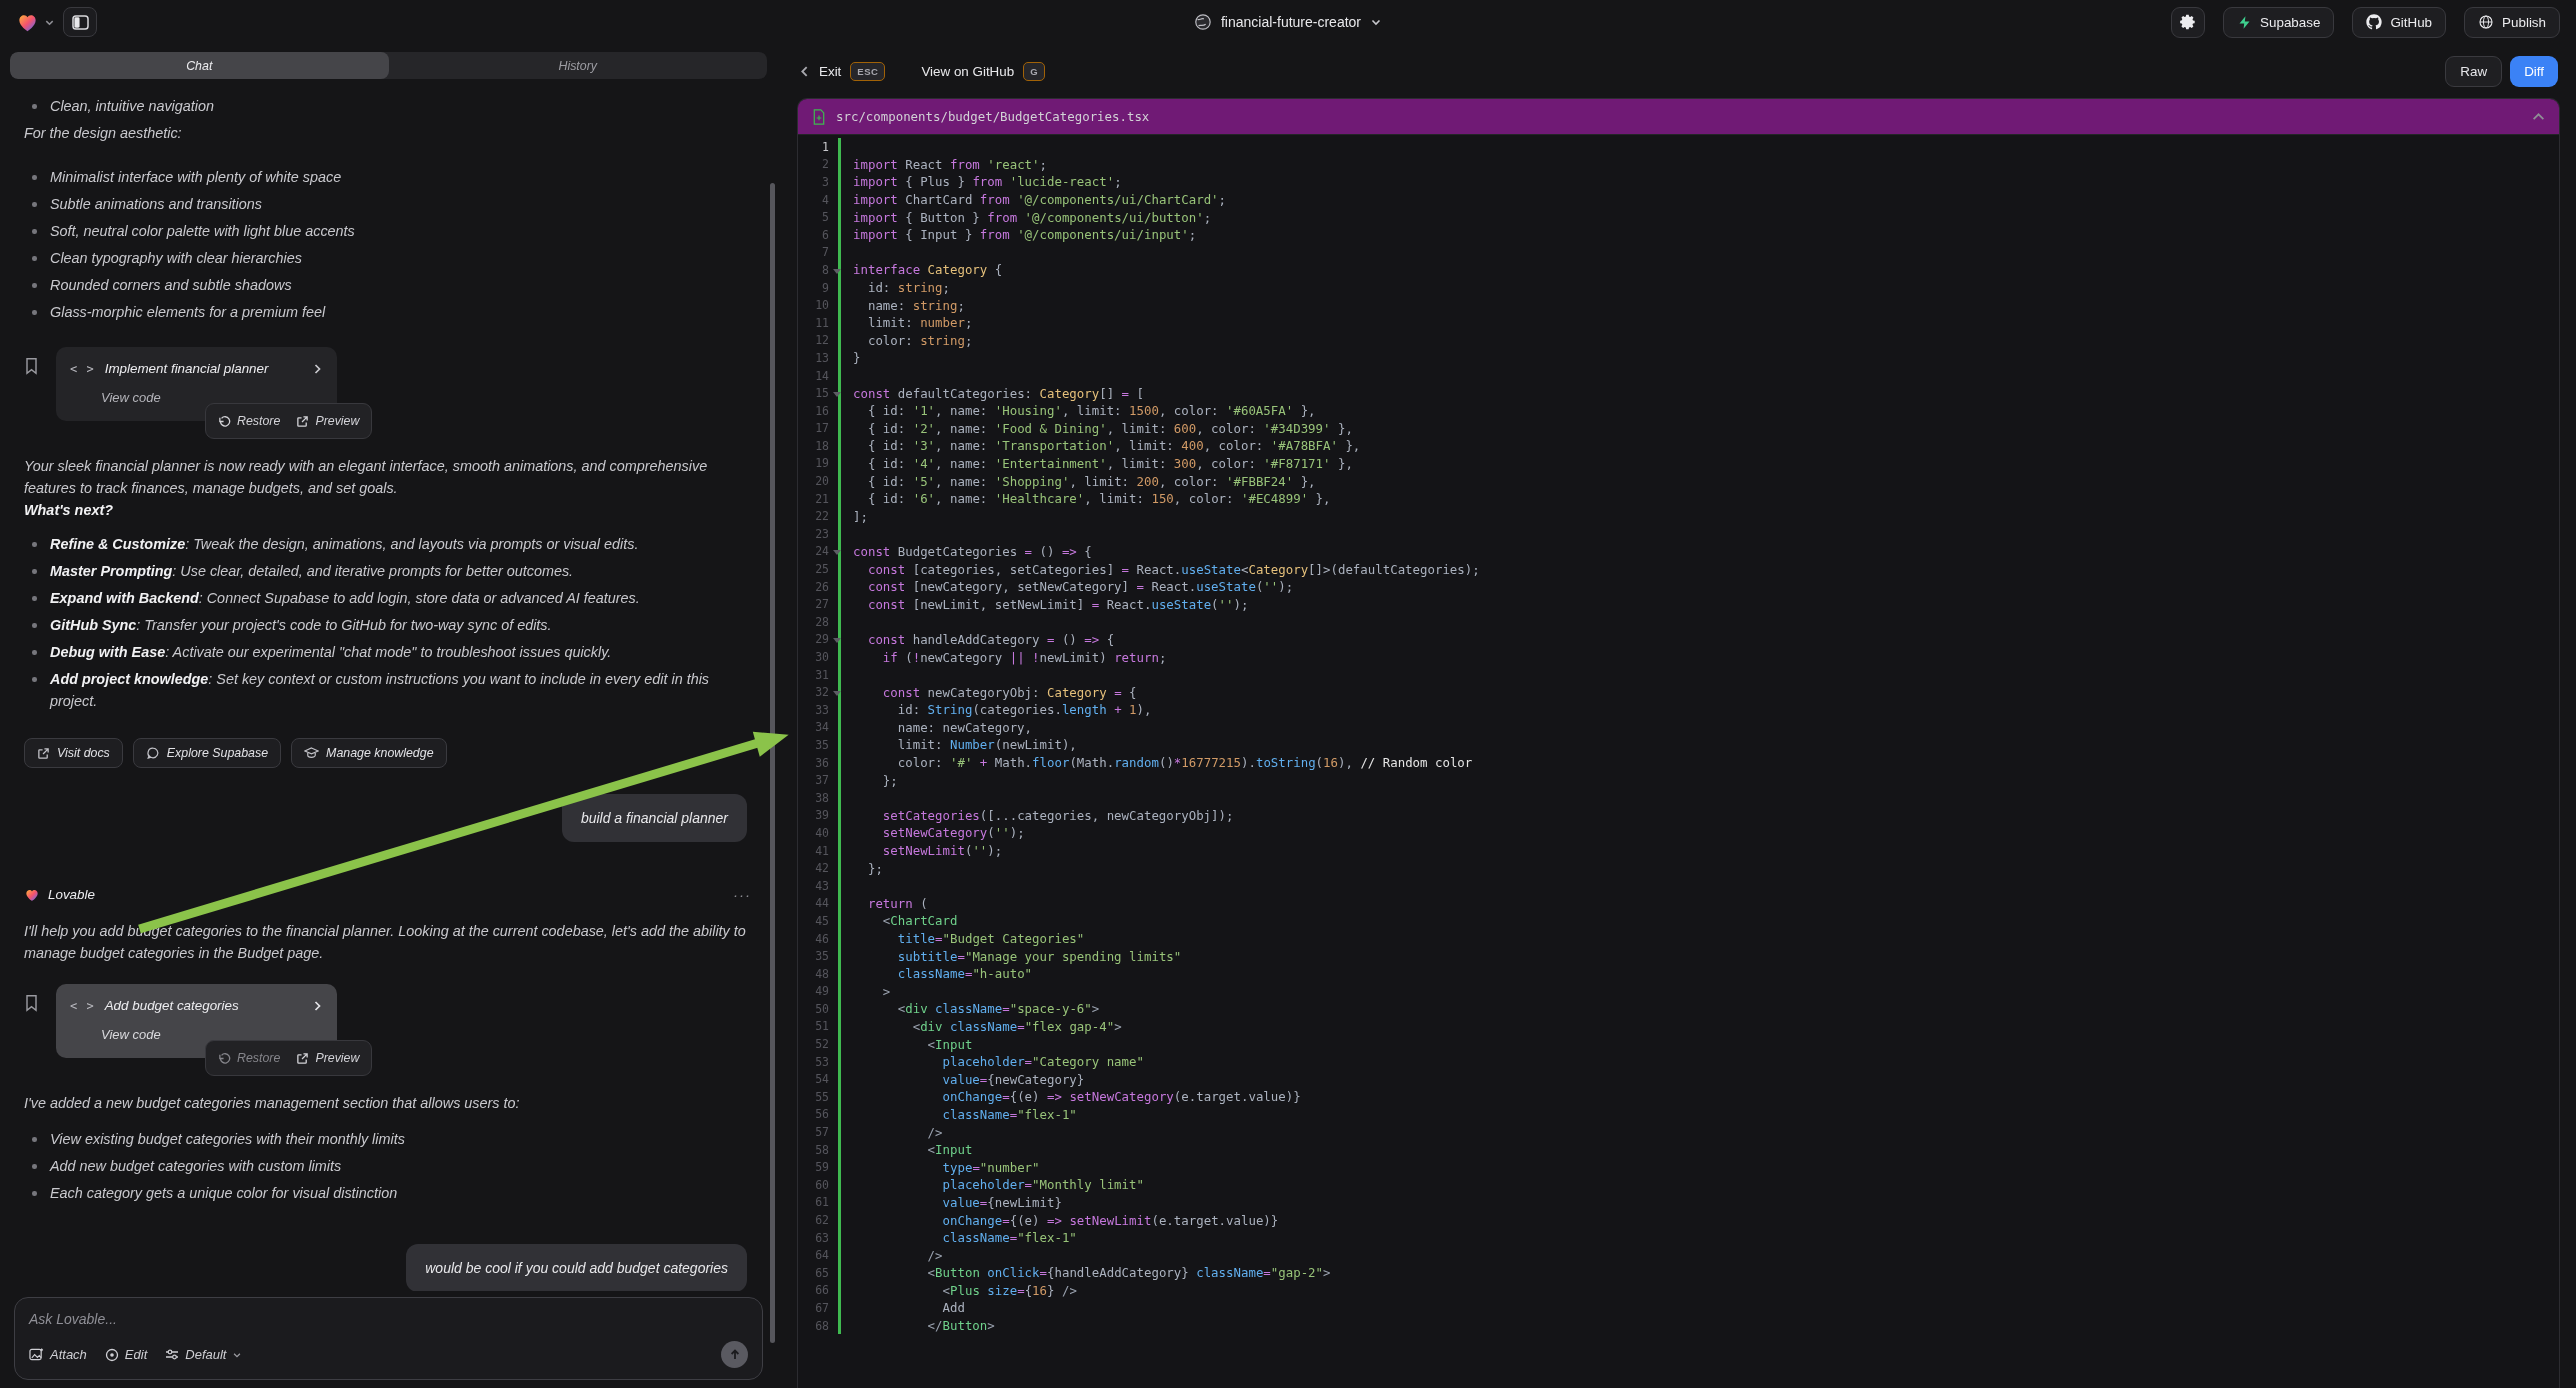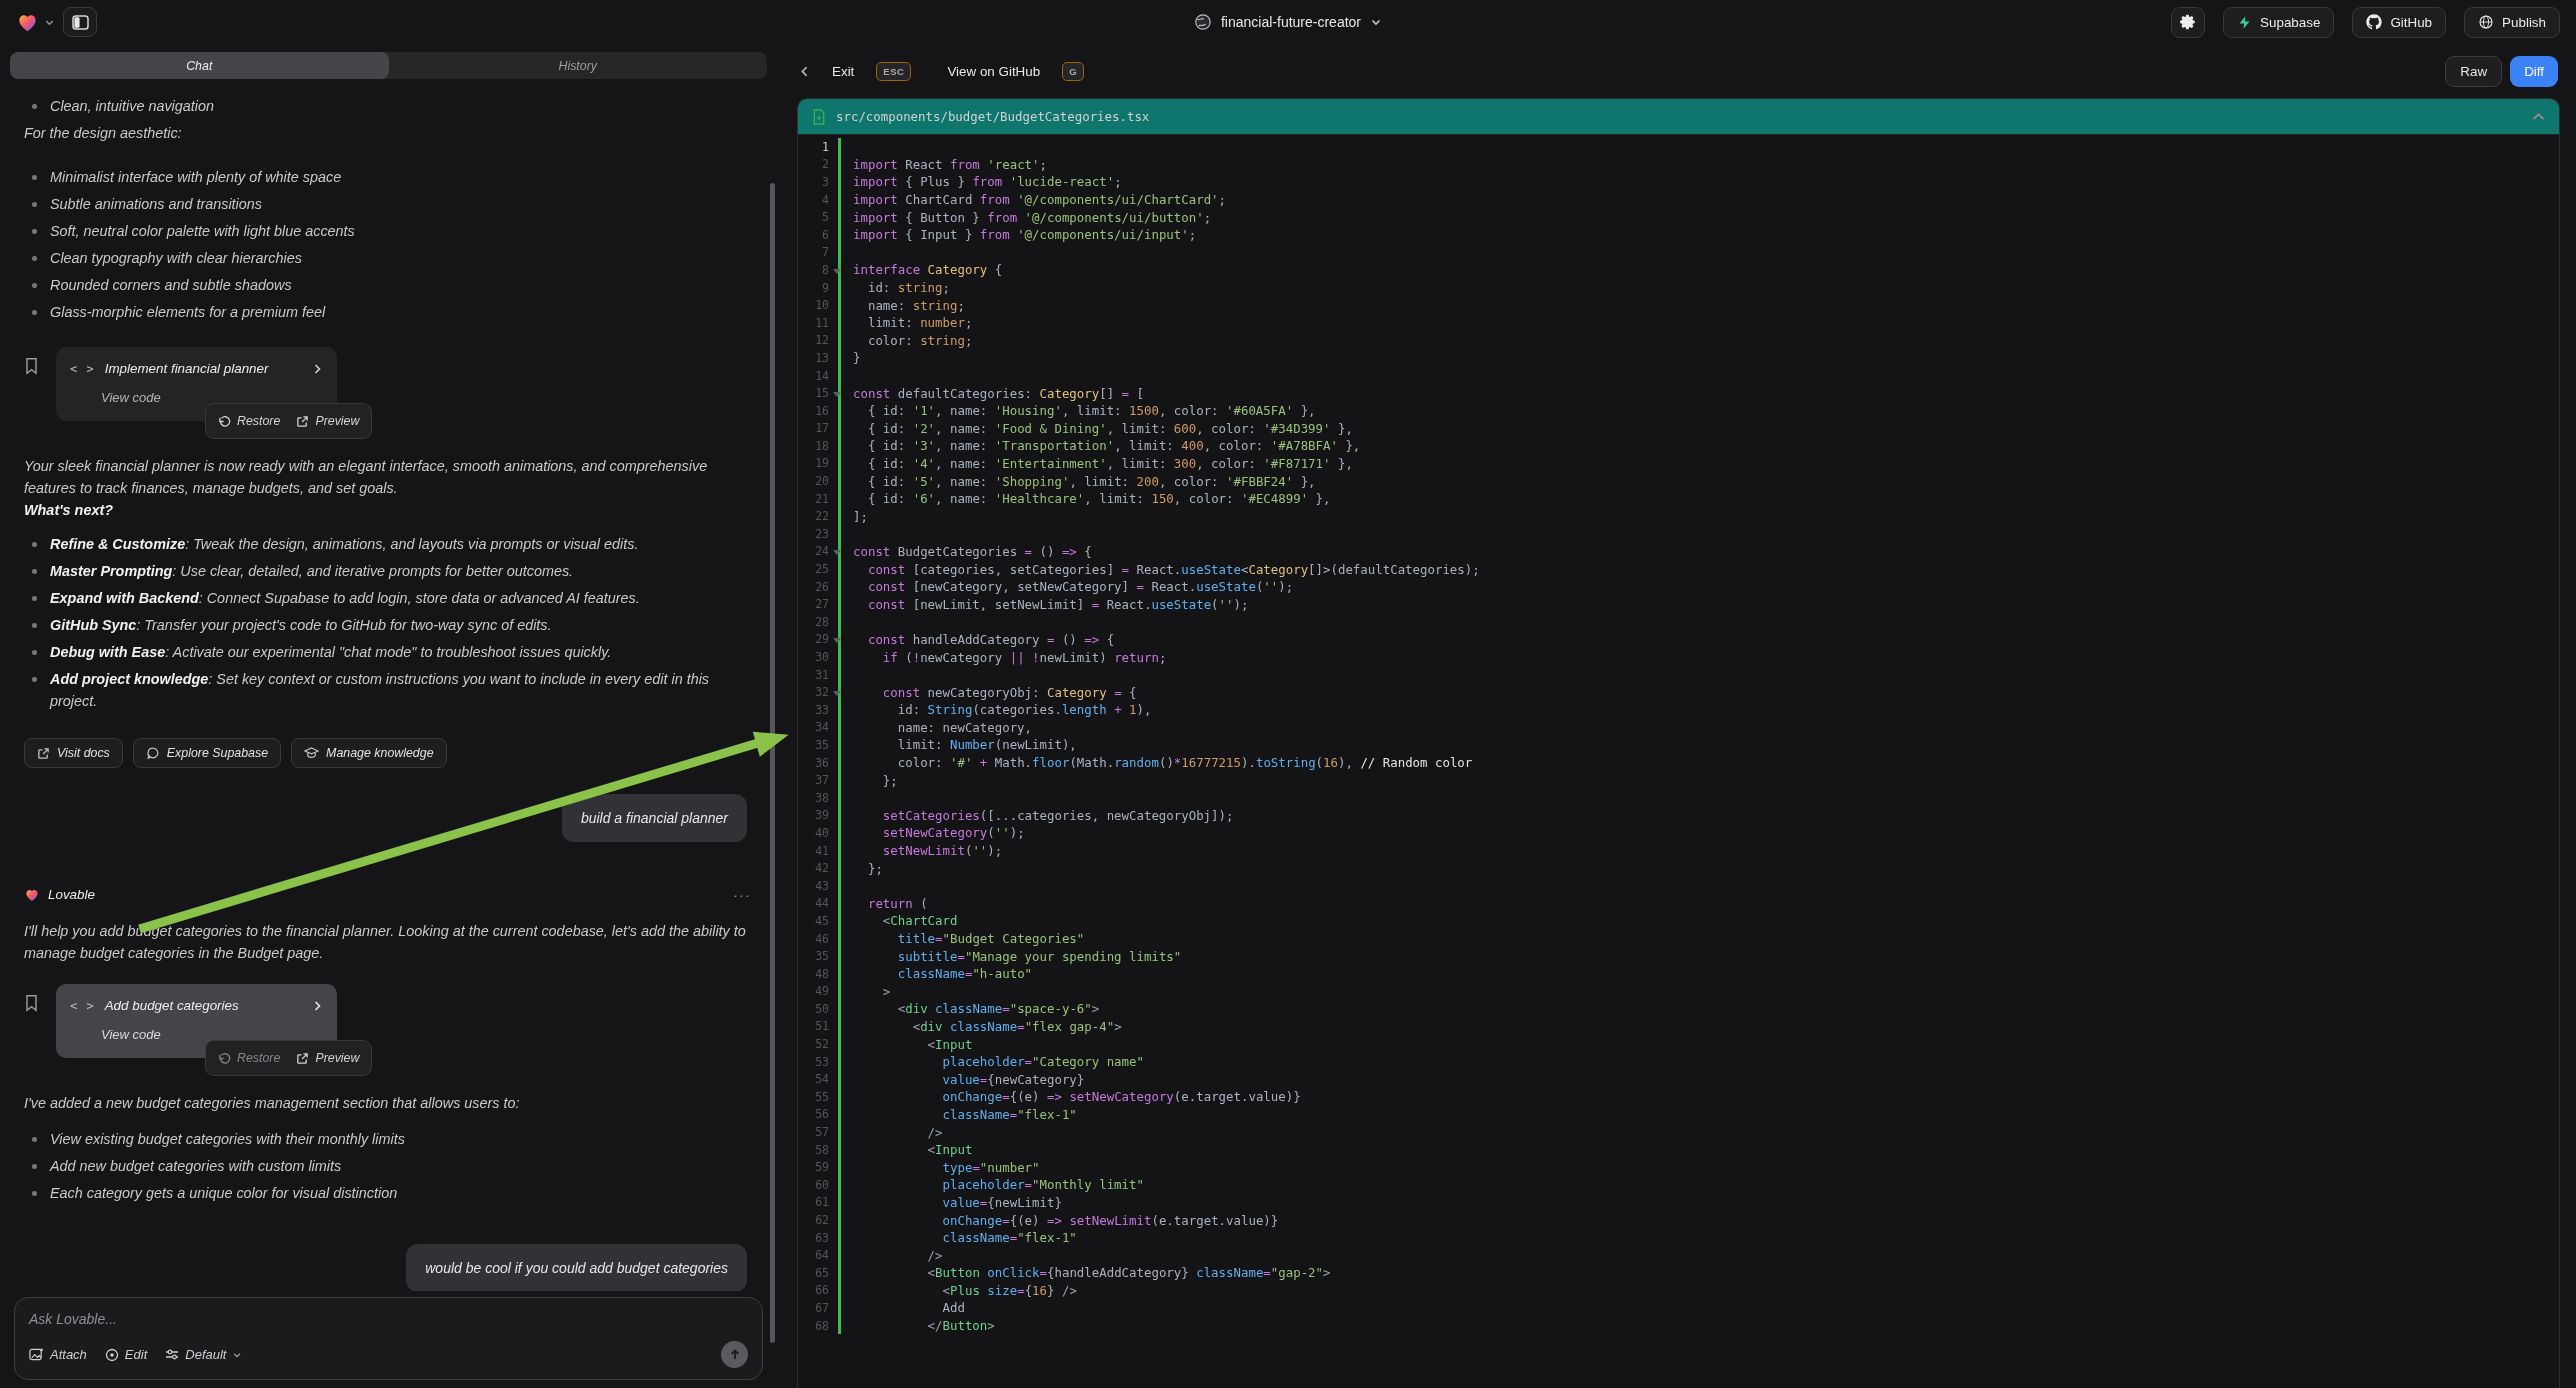--- a/index.html
+++ b/index.html
@@ -72,34 +72,34 @@
   .input-ph { font-size: 14px; color: #8f8f96; min-height: 30px; }
   .input-row { display: flex; align-items: center; gap: 18px; font-size: 13px; color: #cfcfd4; }
   .in-item { display: inline-flex; align-items: center; gap: 6px; cursor: pointer; }
   .send-btn { margin-left: auto; width: 27px; height: 27px; border-radius: 50%; background: #5a5a61;
     display: flex; align-items: center; justify-content: center; color: #1c1c1f; cursor: pointer; }
   .chat-sb { position: absolute; right: 2px; top: 139px; width: 5px; height: 1160px; background: #56565c; border-radius: 3px; }
 
   
   .code-panel { flex: 1; display: flex; flex-direction: column; min-width: 0; }
   .code-head { height: 54px; display: flex; align-items: center; padding: 0 18px 0 22px; gap: 10px; }
-  .ch-left { display: flex; align-items: center; gap: 22px; }
+  .ch-left { display: flex; align-items: center; gap: 9px; }
   .ch-txt { font-size: 13.4px; color: #e8e8eb; }
   .kbd { font-size: 9.5px; font-weight: bold; letter-spacing: 0.5px; color: #a9a9b0; border: 1px solid #a16207;
     background: #26262a; border-radius: 5px; padding: 3px 6px; }
   .gap26 { width: 16px; }
   .ch-right { margin-left: auto; display: flex; gap: 8px; }
   .toggle-btn { height: 31px; padding: 0 14px; border-radius: 9px; font-size: 13.4px; display: flex; align-items: center; }
   .toggle-raw { border: 1px solid #3a3a3f; background: #1f1f22; color: #e6e6ea; }
   .toggle-diff { color: #fff; }
 
   .file-box { margin: 0 16px 0 20px; flex: 1; border: 1px solid #2c2c31; border-bottom: none;
     border-radius: 10px 10px 0 0; background: #141417; overflow: hidden; display: flex; flex-direction: column; }
   .file-head { height: 36px; flex-shrink: 0; display: flex; align-items: center; gap: 10px; padding: 0 14px;
-    background: #0f766e; border-bottom: 1px solid #242428; }
+    background: #701a75; border-bottom: 1px solid #242428; }
   .file-path { font-family: "DejaVu Sans Mono", monospace; font-size: 12.4px; color: #d2d2d6; }
   .collapse { margin-left: auto; color: #8f8f95; cursor: pointer; }
 
   .code-body { flex: 1; padding-top: 3px; font-family: "DejaVu Sans Mono", monospace; font-size: 12.4px; overflow: hidden; }
   .line { display: flex; height: 17.6px; align-items: center; }
   .ln { width: 40px; flex-shrink: 0; text-align: right; padding-right: 9px; color: #55555c; font-size: 11.5px; position: relative; }
   .ln.act { color: #c8c8cd; }
   .fold { position: absolute; right: -3px; top: 6px; width: 0; height: 0; border-left: 4px solid transparent;
     border-right: 4px solid transparent; border-top: 5px solid #5d5d64; }
   .gbar { width: 3px; align-self: stretch; background: #3fb950; flex-shrink: 0; }

